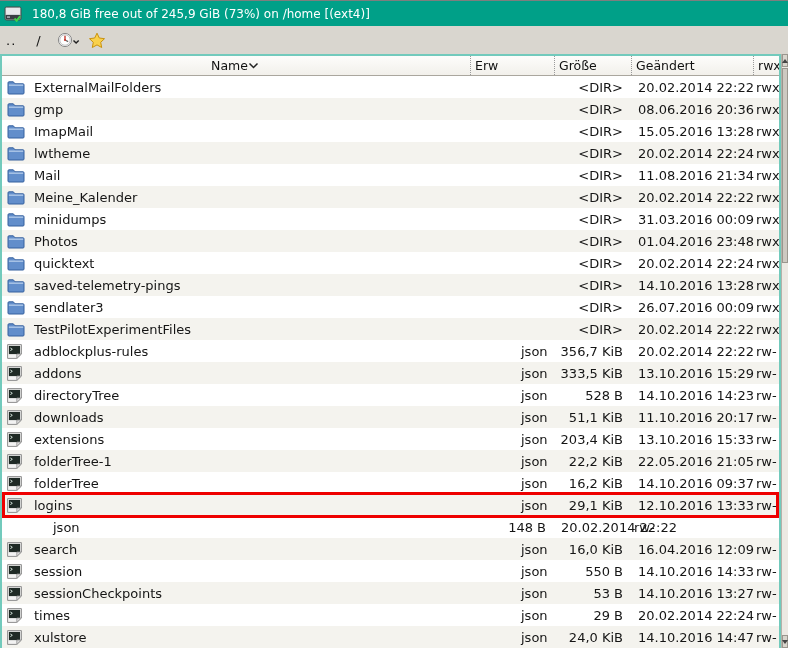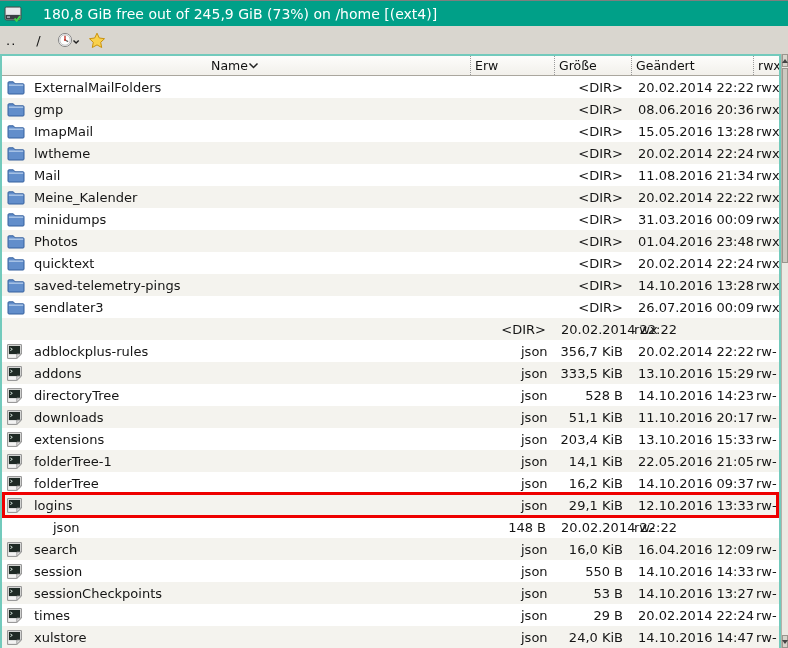--- a/index.html
+++ b/index.html
@@ -5,21 +5,21 @@
   * { margin:0; padding:0; box-sizing:border-box; }
   html,body { width:788px; height:648px; overflow:hidden; }
   body { font-family:"DejaVu Sans","Liberation Sans",sans-serif; background:#fff; }
   #page { position:relative; width:788px; height:648px; overflow:hidden; }
 
   
   .titlebar { position:absolute; top:0; left:0; width:788px; height:26px;
     background:#00a088; border-top:1px solid #7e7e7e;
     display:flex; align-items:center; }
   .titlebar .disk { margin-left:4px; width:19px; height:18px; flex:0 0 auto; }
-  .titlebar .free-text { color:#fff; font-size:14px; margin-left:20px; white-space:nowrap; }
+  .titlebar .free-text { color:#fff; font-size:12px; margin-left:9px; white-space:nowrap; }
 
   
   .pathbar { position:absolute; top:26px; left:0; width:788px; height:28px;
     background:#d9d6cf; display:flex; align-items:center; }
   .path-text { font-weight:bold; font-size:13.5px; color:#111; margin-left:5px;
     white-space:nowrap; display:flex; align-items:center; flex:1 1 auto; overflow:hidden; }
   .redact { display:inline-block; height:19px; background:#8c8c8c; margin:0 1px; }
   .redact.r1 { width:65px; } .redact.r2 { width:63px; }
   .path-controls { display:flex; align-items:center; flex:0 0 auto; margin-right:2px; }
   .pbtn { font-size:13px; color:#111; padding:2px 6px; cursor:default; }
@@ -286,20 +286,30 @@
 
       </span>
       <span class="label">sendlater3</span>
     </div>
     <div class="c-erw"></div>
     <div class="c-size">&lt;DIR&gt;</div>
     <div class="c-date">26.07.2016 00:09</div>
     <div class="c-perms">rwx</div>
   </div>
         <div class="row dir alt">
+    <div class="c-name">
+      <span class="ficon">
+        <svg class="icon-folder" width="18" height="15" viewBox="0 0 18 15">
+          <path d="M1 2.8 a1 1 0 0 1 1-1 h4.3 l1.7 2 H16 a1 1 0 0 1 1 1 v8.2 a1 1 0 0 1-1 1 H2 a1 1 0 0 1-1-1 Z" fill="#628ecb" stroke="#35609e" stroke-width="1"></path>
+          <path d="M1.9 5.2 h14.3" stroke="#a9c4e6" stroke-width="1.5"></path>
+        </svg>
+
+      </span>
+      <span class="label">TestPilotExperimentFiles</span>
+    </div>
     <div class="c-erw"></div>
     <div class="c-size">&lt;DIR&gt;</div>
     <div class="c-date">20.02.2014 22:22</div>
     <div class="c-perms">rwx</div>
   </div>
         <div class="row file">
     <div class="c-name">
       <span class="ficon">
 
         <svg class="icon-file" width="15" height="16" viewBox="0 0 15 16">
@@ -395,21 +405,21 @@
         <svg class="icon-file" width="15" height="16" viewBox="0 0 15 16">
           <path d="M.6 1.6 h13.8 v9.4 l-4.6 4.4 H.6 z" fill="#f2f2f2" stroke="#8f8f8f" stroke-width="1"></path>
           <rect x="1.9" y="2.9" width="11.2" height="8.2" fill="#1f2a25"></rect>
           <path d="M3.4 5 l1.9 1.3 -1.9 1.3" stroke="#d8e8e0" stroke-width="1" fill="none"></path>
           <path d="M14.4 11 l-4.6 4.4 v-4.4 z" fill="#dadada" stroke="#8f8f8f" stroke-width="0.8"></path>
         </svg>
       </span>
       <span class="label">folderTree-1</span>
     </div>
     <div class="c-erw">json</div>
-    <div class="c-size">14,1 KiB</div>
+    <div class="c-size">22,2 KiB</div>
     <div class="c-date">22.05.2016 21:05</div>
     <div class="c-perms">rw-</div>
   </div>
         <div class="row file">
     <div class="c-name">
       <span class="ficon">
 
         <svg class="icon-file" width="15" height="16" viewBox="0 0 15 16">
           <path d="M.6 1.6 h13.8 v9.4 l-4.6 4.4 H.6 z" fill="#f2f2f2" stroke="#8f8f8f" stroke-width="1"></path>
           <rect x="1.9" y="2.9" width="11.2" height="8.2" fill="#1f2a25"></rect>

